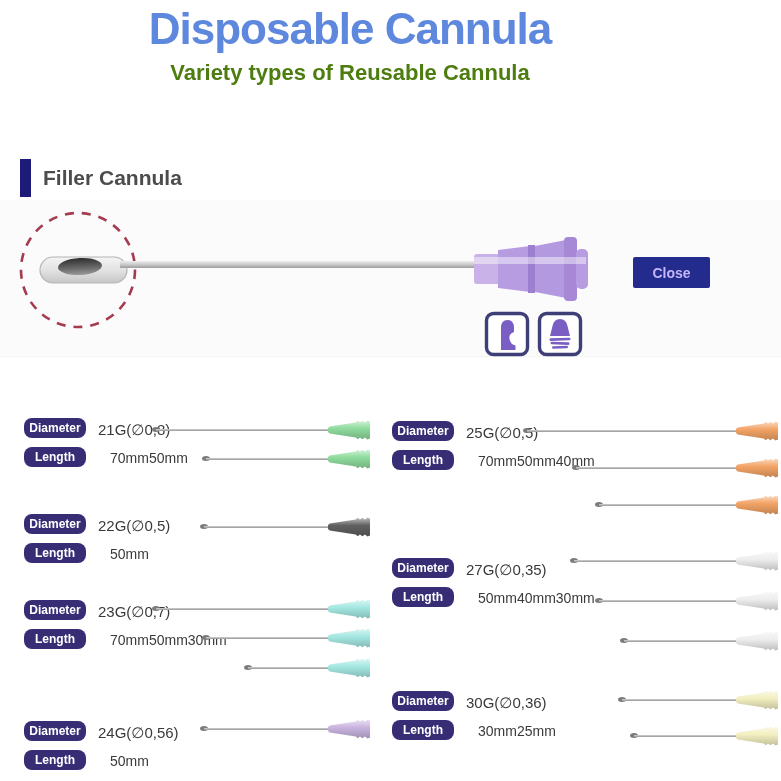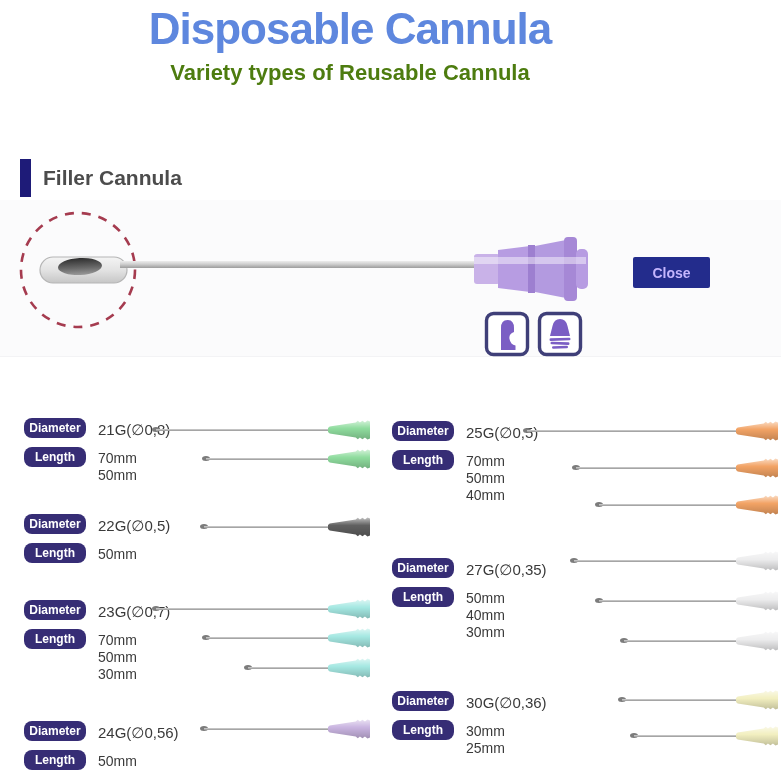--- a/index.html
+++ b/index.html
@@ -38,21 +38,21 @@
   .col-right{left:392px;width:389px;}
 
   .spec-group{position:absolute;left:0;}
   .spec-row{display:flex;align-items:flex-start;margin-bottom:8px;}
   .badge{
     display:inline-block;width:58px;padding:3px 2px;border-radius:8px;
     background:var(--badge-navy,#362d75);color:#fff;text-align:center;
     font-size:12px;font-weight:bold;flex:0 0 auto;
   }
   .spec-value{margin-left:12px;font-size:15px;color:#3a3a3a;padding-top:3px;letter-spacing:0;}
-  .length-list{margin-left:12px;display:flex;flex-direction:column;padding-top:3px;}
+  .length-list{margin-left:24px;display:flex;flex-direction:row;padding-top:3px;}
   .length-list span{font-size:14px;line-height:17px;color:#3a3a3a;}
 
   
   .cannula{position:absolute;height:22px;}
   .cannula .c-tip{position:absolute;left:0;top:8px;width:8px;height:5px;border-radius:50%;background:#7c7c7c;}
   .cannula .c-shaft{position:absolute;left:4px;right:36px;top:9.5px;height:2px;
     background:linear-gradient(to bottom,#d2d2d2,#969696);}
   .cannula .c-hub{
     position:absolute;right:0;top:1px;width:42px;height:20px;
     background-color:var(--hub,#ccc);

